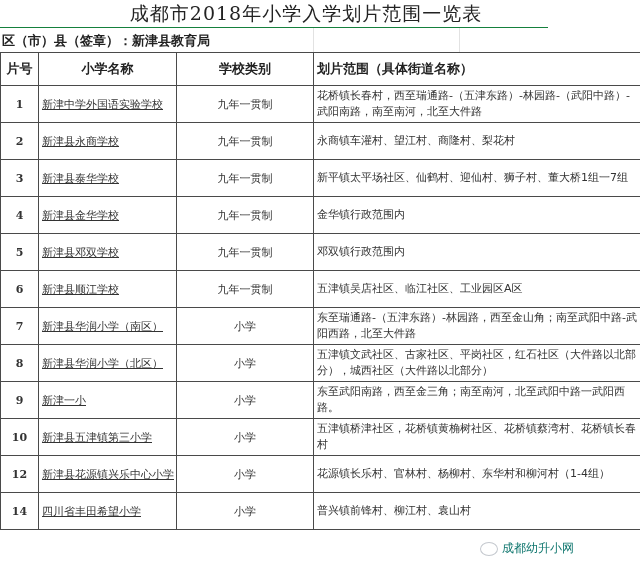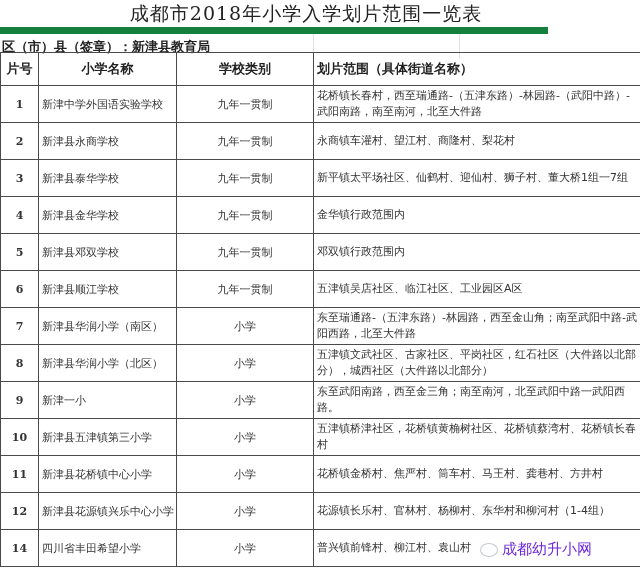--- a/index.html
+++ b/index.html
@@ -2,37 +2,37 @@
 <html><head>
   <meta charset="utf-8">
   <style>
     html, body { margin: 0; padding: 0; background: #ffffff; }
     body { width: 640px; height: 582px; overflow: hidden; position: relative;
            font-family: "DejaVu Sans", "Liberation Sans", sans-serif; color: #1a1a1a; }
     .title { position: absolute; left: 0; top: 0; width: 612px; height: 27px;
              text-align: center; font-family: "DejaVu Serif", "Liberation Serif", serif;
              font-size: 19px; line-height: 27px; color: #222; letter-spacing: 1px; }
     .subtitle-row { position: absolute; left: 0; top: 27px; width: 548px; height: 25px;
-                    border-top: 7px solid #15803d; }
+                    border-top: 1px solid #15803d; }
     .subtitle-row .label { position: absolute; left: 2px; top: 0; line-height: 25px;
                            font-size: 13px; font-weight: bold; color: #222; }
     .subtitle-row .ghost { position: absolute; top: 0; height: 25px; border-left: 1px solid #e2e2e2; }
     table.grid { position: absolute; left: 0; top: 52px; width: 640px; border-collapse: collapse;
                  table-layout: fixed; }
     table.grid td, table.grid th { border: 1px solid #4a4a4a; padding: 0; vertical-align: middle; }
     table.grid th { height: 32px; font-size: 13px; font-weight: bold; color: #222;
                     font-family: "DejaVu Serif", "Liberation Serif", serif; }
     table.grid th.scope-h { text-align: left; padding-left: 3px; margin-top: 12px; }
     table.grid td { height: 34px; font-size: 11px; color: #333; }
     td.num { text-align: center; font-weight: bold; font-size: 13px;
              font-family: "DejaVu Serif", "Liberation Serif", serif; color: #222; }
-    td.name { padding-left: 3px !important; font-size: 10.5px; }
+    td.name { padding-left: 3px !important; font-size: 10.5px; text-decoration: underline; }
     td.type { text-align: center; font-size: 10.5px; }
     td.scope { padding: 1px 3px !important; font-size: 12px; line-height: 16px; color: #222; }
-    .watermark { position: absolute; left: 480px; top: 540px; font-size: 15px; color: #6d28d9;
+    .watermark { position: absolute; left: 480px; top: 540px; font-size: 12px; color: #0f766e;
                  white-space: nowrap; }
     .watermark .wm-icon { display: inline-block; width: 16px; height: 12px; border: 1px solid #c4c8ce;
                           border-radius: 50%; margin-right: 4px; vertical-align: middle; }
   </style>
 </head>
 <body>
 
 <div class="title">成都市2018年小学入学划片范围一览表</div>
 
 <div class="subtitle-row">
@@ -111,26 +111,20 @@
       <td class="type">小学</td>
       <td class="scope">东至武阳南路，西至金三角；南至南河，北至武阳中路一武阳西路。</td>
     </tr>
     <tr>
       <td class="num">10</td>
       <td class="name">新津县五津镇第三小学</td>
       <td class="type">小学</td>
       <td class="scope">五津镇桥津社区，花桥镇黄桷树社区、花桥镇蔡湾村、花桥镇长春村</td>
     </tr>
     <tr>
-      <td class="num">11</td>
-      <td class="name">新津县花桥镇中心小学</td>
-      <td class="type">小学</td>
-      <td class="scope">花桥镇金桥村、焦严村、筒车村、马王村、龚巷村、方井村</td>
-    </tr>
-    <tr>
       <td class="num">12</td>
       <td class="name">新津县花源镇兴乐中心小学</td>
       <td class="type">小学</td>
       <td class="scope">花源镇长乐村、官林村、杨柳村、东华村和柳河村（1-4组）</td>
     </tr>
     <tr>
       <td class="num">14</td>
       <td class="name">四川省丰田希望小学</td>
       <td class="type">小学</td>
       <td class="scope">普兴镇前锋村、柳江村、袁山村</td>

